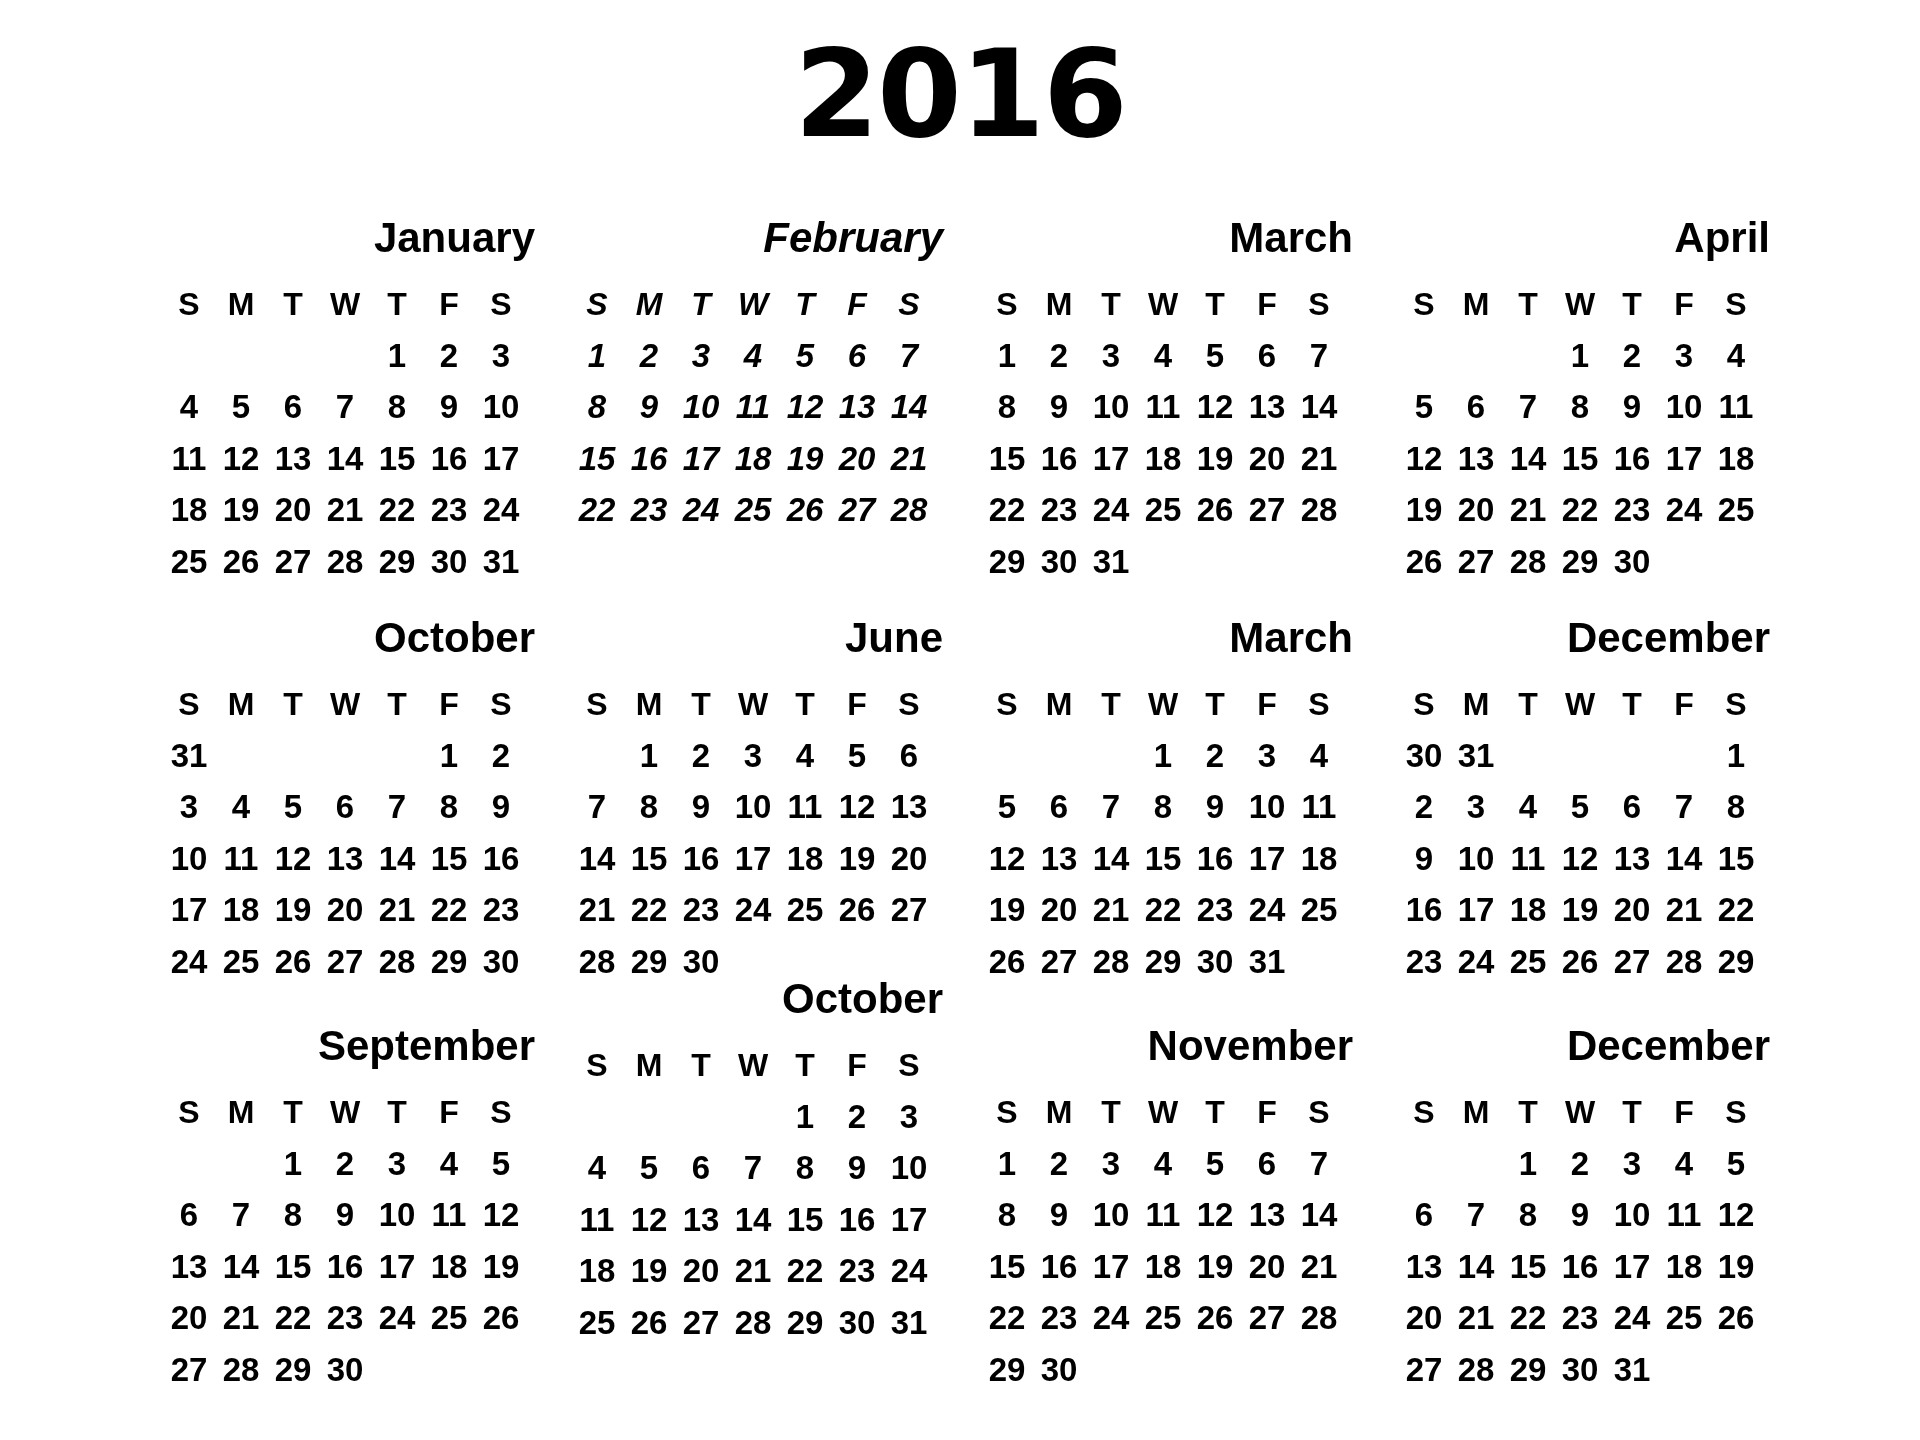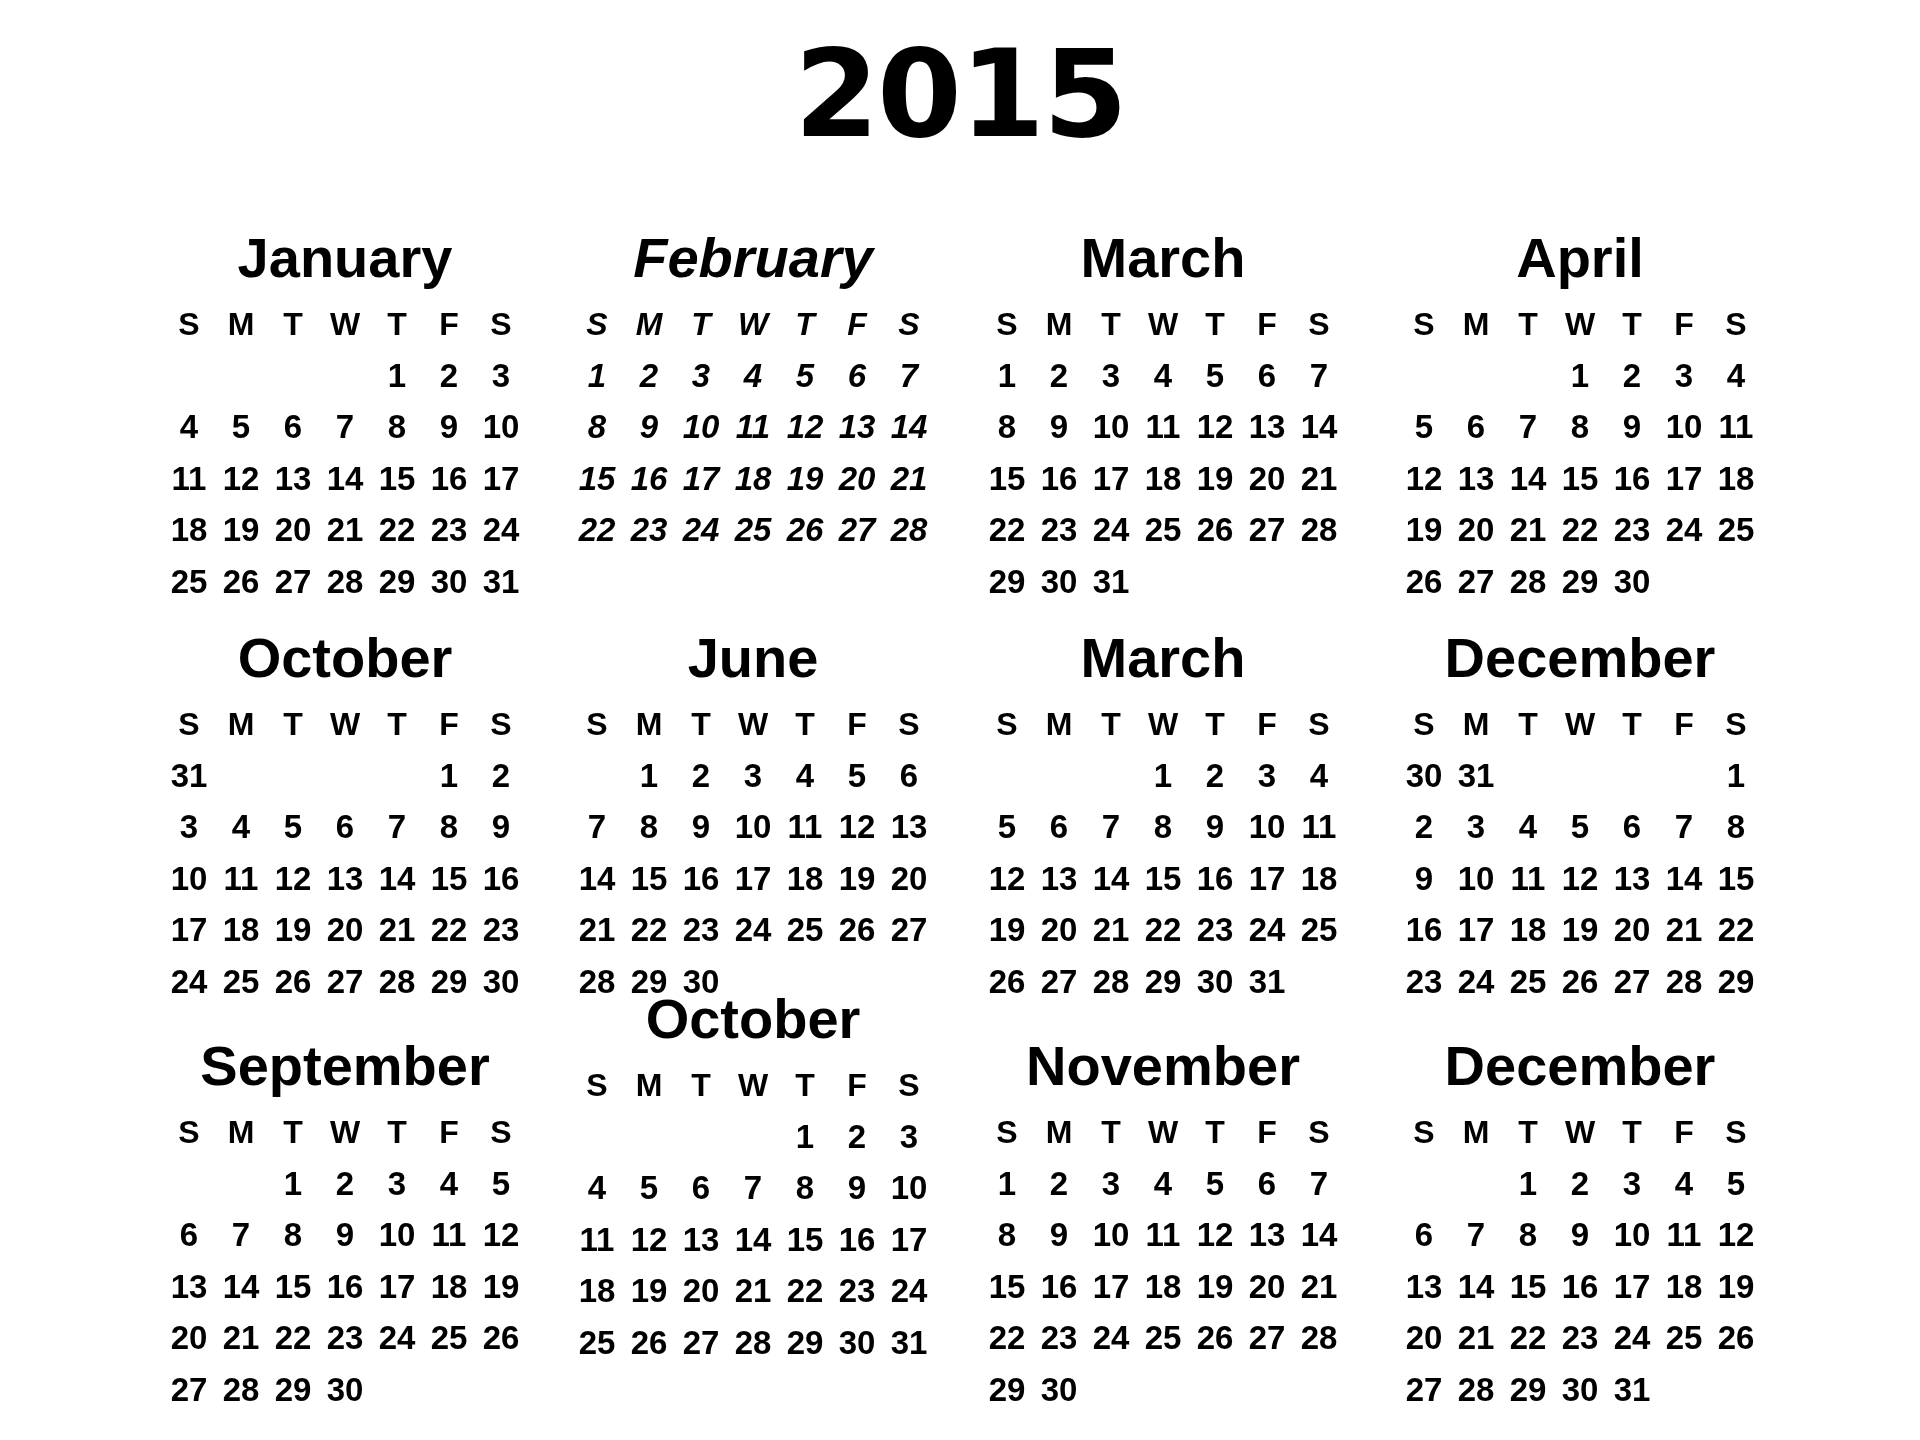--- a/index.html
+++ b/index.html
@@ -7,37 +7,37 @@
            font-family: "Liberation Sans", sans-serif; color: #000000; }
     .year {
       position: absolute; left: 0; width: 1920px; top: 34px; text-align: center;
       font-family: "DejaVu Sans", sans-serif; font-weight: bold; font-size: 122px;
       line-height: 120px; letter-spacing: -2px;
     }
     .month {
       position: absolute; width: 380px;
     }
     .month-title {
-      text-align: center; font-weight: bold; font-size: 56px; line-height: 48px;
-      height: 48px; margin-bottom: 22px; margin-top: 20px;
+      text-align: right; font-weight: bold; font-size: 42px; line-height: 48px;
+      height: 48px; margin-bottom: 22px;
     }
     .grid {
       display: grid; grid-template-columns: repeat(7, 52px);
       grid-auto-rows: 51.5px; justify-content: center;
     }
     .dow, .day {
       text-align: center; font-weight: bold; font-size: 33px; line-height: 40px;
       white-space: nowrap;
     }
     .dow { font-size: 32px; }
   </style>
 </head>
 <body>
 
-<div class="year">2015</div>
+<div class="year">2016</div>
 
 <div id="calendar">
     <div class="month" style="left: 155px; top: 214px;">
       <div class="month-title">January</div>
       <div class="grid">
         <div class="dow">S</div>
         <div class="dow">M</div>
         <div class="dow">T</div>
         <div class="dow">W</div>
         <div class="dow">T</div>

